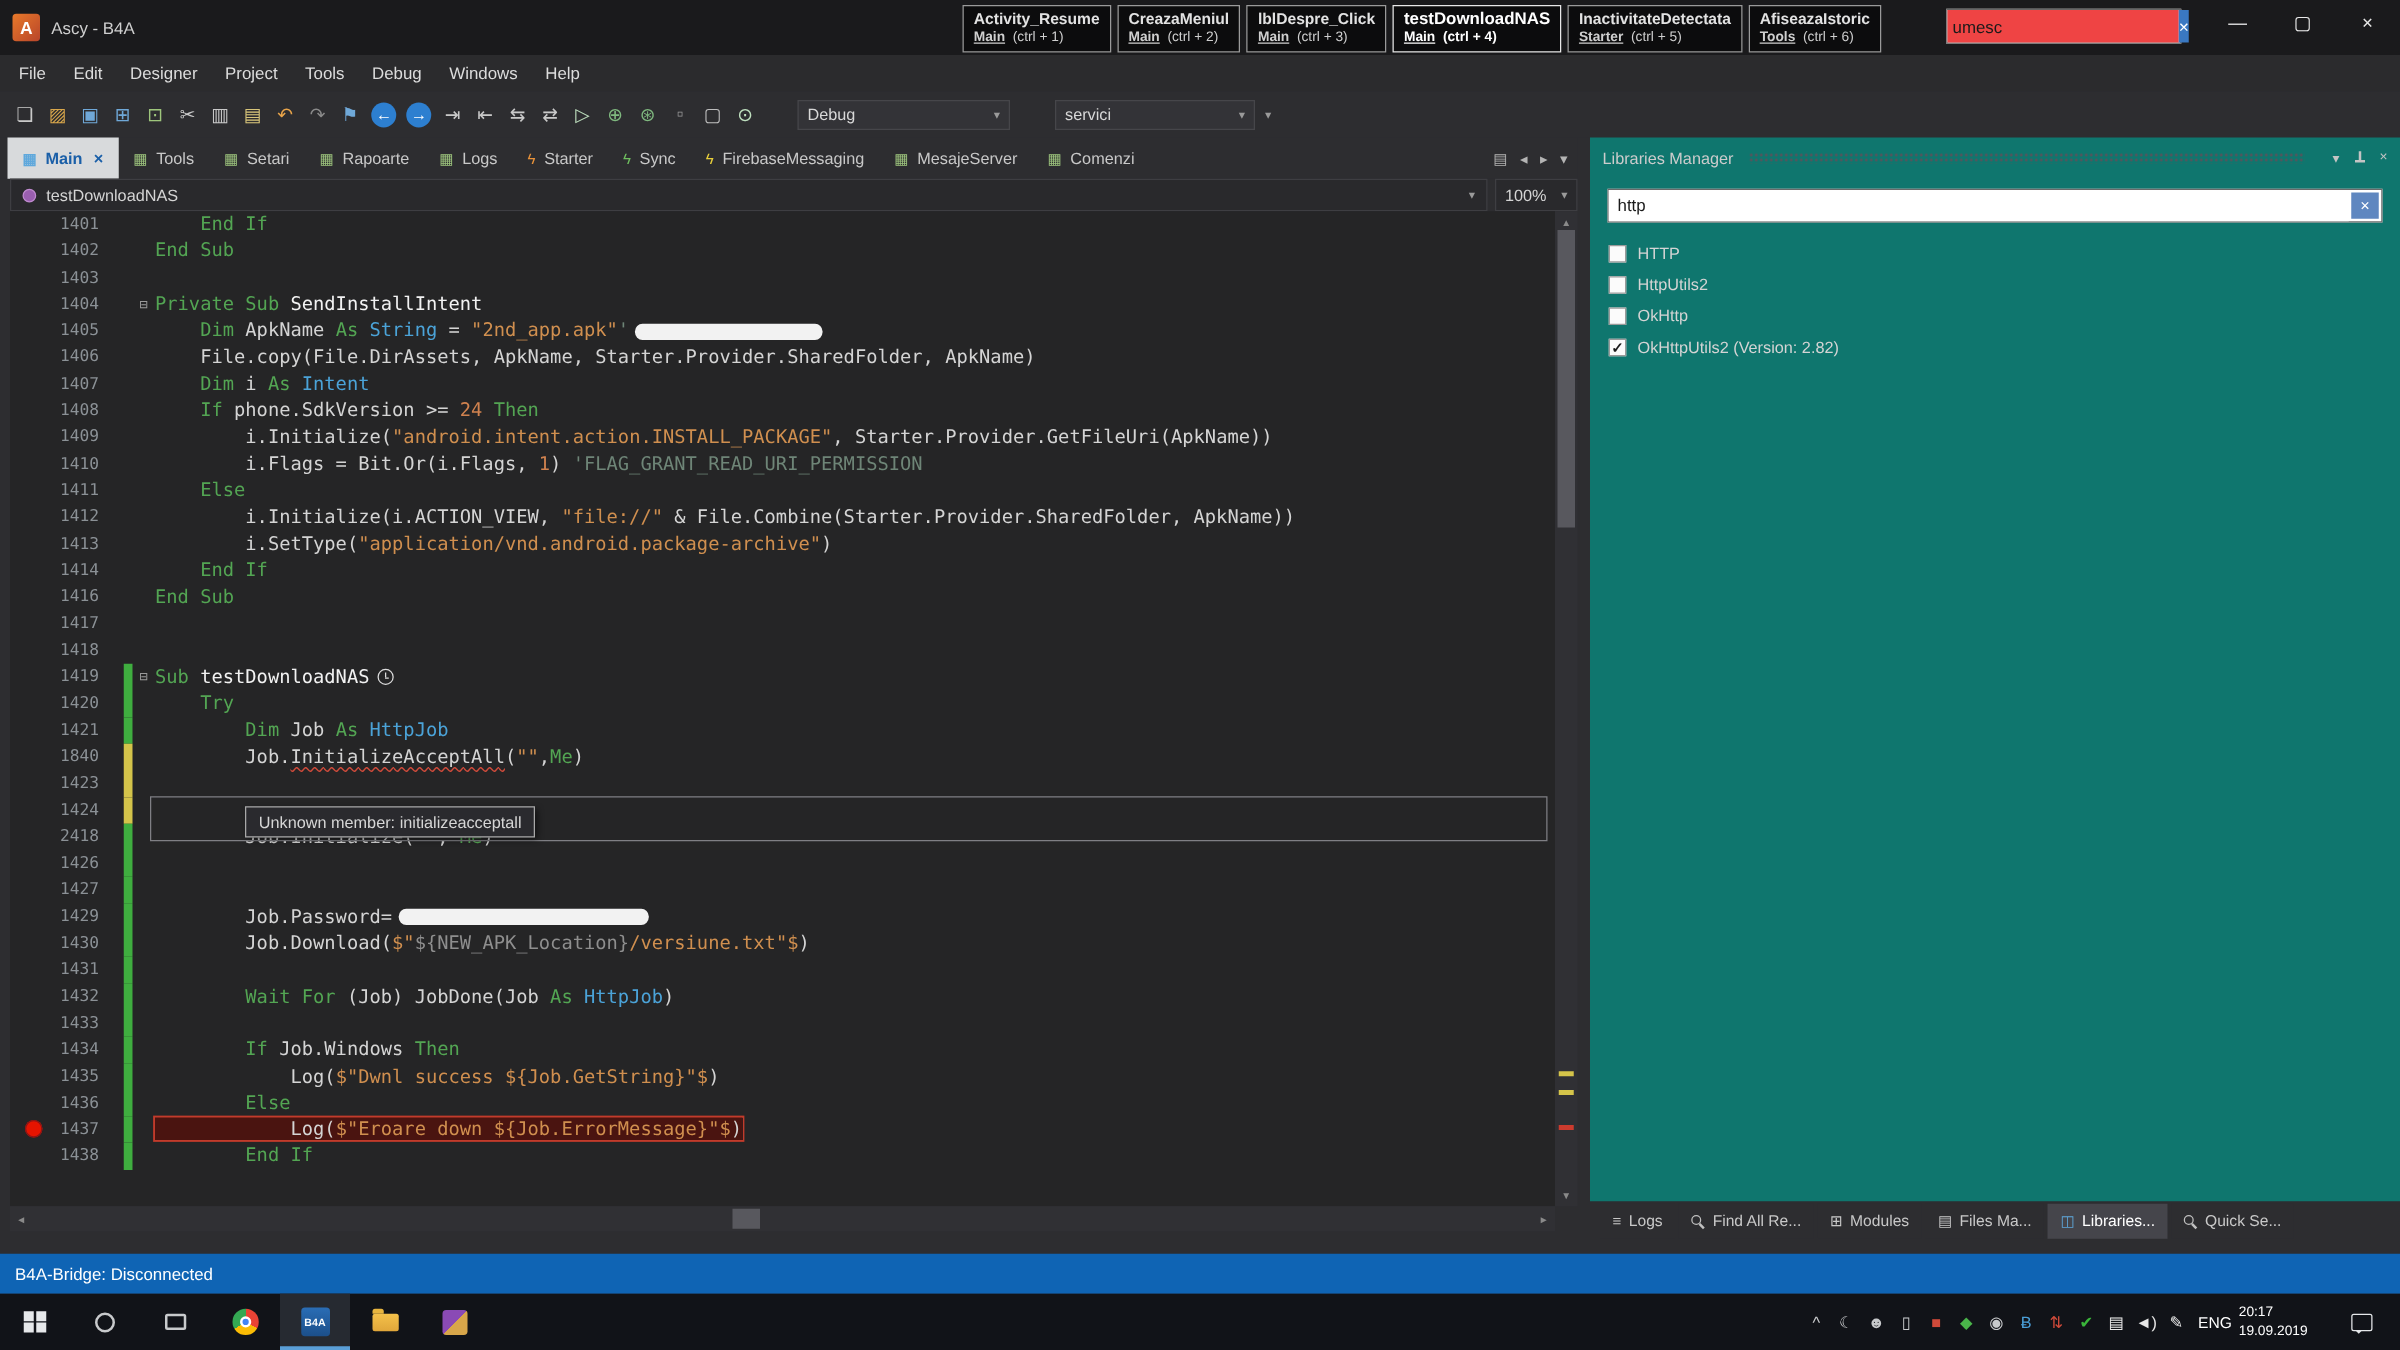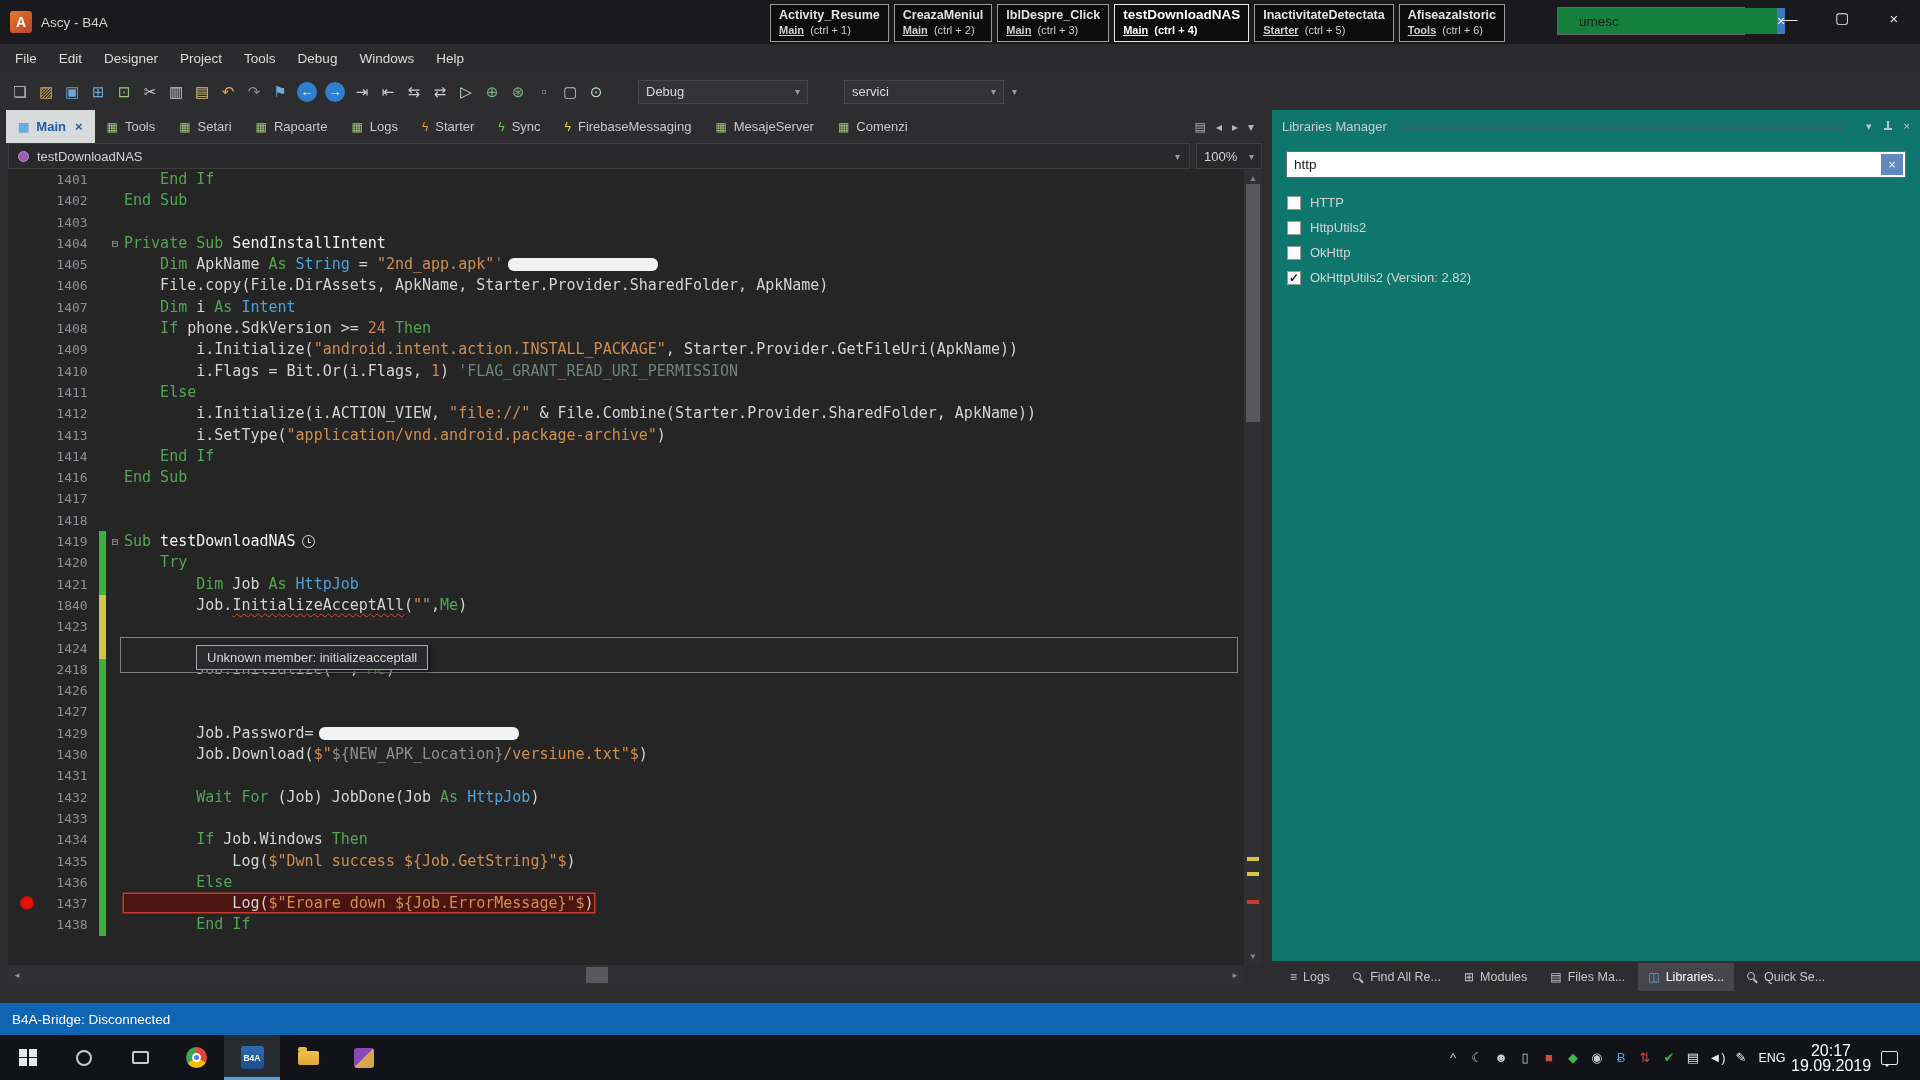--- a/index.html
+++ b/index.html
@@ -14,21 +14,21 @@
 .win-title{color:#cfcfcf;font-size:13.5px;margin-left:9px}
 .bookmark-tabs{position:absolute;left:770px;top:4px;display:flex;gap:5px}
 .bmtab{background:#0c0c0d;border:1px solid #9a9a9a;height:38px;padding:2px 8px;cursor:default}
 .bmtab .bm-name{font-size:12.5px;font-weight:600;color:#e2e2e2;line-height:16px;white-space:nowrap}
 .bmtab .bm-sub{font-size:11px;color:#cfcfcf;line-height:14px;white-space:nowrap}
 .bmtab .bm-sub b{text-decoration:underline}
 .bmtab.active{border-color:#e8e8e8}
 .bmtab.active .bm-name{font-size:13.5px;font-weight:bold;color:#fff}
 .bmtab.active .bm-sub{font-weight:bold;color:#fff}
 .quick-find{position:absolute;left:1557px;top:7px;width:188px;height:28px;background:#fff;border:1px solid #666;display:flex;align-items:stretch}
-.quick-find input{flex:1;border:0;outline:none;background:#15803d;color:#1a1a1a;font-size:13.5px;padding:0 21px;font-family:"Liberation Sans",sans-serif}
+.quick-find input{flex:1;border:0;outline:none;background:#ef4444;color:#1a1a1a;font-size:13.5px;padding:0 4px;font-family:"Liberation Sans",sans-serif}
 .qf-clear{width:24px;background:#3a78c2;color:#fff;font-size:14px;display:flex;align-items:center;justify-content:center;cursor:pointer}
 .win-controls{position:absolute;right:0;top:0;height:36px;display:flex}
 .win-btn{width:52px;height:36px;display:flex;align-items:center;justify-content:center;color:#e8e8e8;font-size:15px;cursor:pointer}
 
 
 .menubar{position:absolute;left:0;top:44px;width:1920px;height:29px;background:#2b2b2d;display:flex;align-items:center;padding-left:4px}
 .menu-item{padding:0 11px;font-size:13.5px;color:#dcdcdc;line-height:29px;cursor:default}
 
 
 .toolbar{position:absolute;left:0;top:73px;width:1920px;height:37px;background:#2d2d30;display:flex;align-items:center;padding-left:8px}
@@ -57,21 +57,21 @@
 .memberbar .arrow{margin-left:auto;color:#9a9a9a;font-size:10px}
 .zoombox{position:absolute;left:1196px;top:143px;width:66px;height:26px;background:#29292c;border:1px solid #3e3e42;
   display:flex;align-items:center;padding:0 7px;font-size:13px;color:#d4d4d4;cursor:pointer}
 .zoombox .arrow{margin-left:auto;color:#9a9a9a;font-size:10px}
 
 
 .code{position:absolute;left:8px;top:169px;width:1236px;height:796px;background:#252526;overflow:hidden}
 .crow{display:flex;height:21.3px;align-items:stretch}
 .bpcol{width:40px;position:relative;flex:none}
 .bpdot{position:absolute;left:12px;top:3px;width:14px;height:14px;border-radius:50%;background:#e51400;box-shadow:inset 0 0 0 1px #8a1515}
-.lncol{width:48px;flex:none;text-align:center;color:#8b9196;font:13px/21.3px "DejaVu Sans Mono",monospace}
+.lncol{width:48px;flex:none;text-align:left;color:#8b9196;font:13px/21.3px "DejaVu Sans Mono",monospace}
 .mkcol{width:7px;margin-left:3px;flex:none}
 .mkcol.g{background:#3fae3f}
 .mkcol.y{background:#d4c44a}
 .foldcol{width:18px;flex:none;text-align:center;color:#9a9a9a;font:11px/21.3px "DejaVu Sans Mono",monospace}
 .srccol{white-space:pre;font:15px/21.3px "DejaVu Sans Mono",monospace}
 .sg-k{color:#53a553}
 .sg-p{color:#d4d4d4}
 .sg-t{color:#4ba3d8}
 .sg-s{color:#d08f4f}
 .sg-n{color:#d0824f}
@@ -137,21 +137,21 @@
 .tview{width:17px;height:13px;border:2px solid #c8cacc;border-radius:2px}
 .chrome{width:21px;height:21px;border-radius:50%;background:conic-gradient(#ea4335 0 33%,#fbbc05 0 66%,#34a853 0 100%);display:flex;align-items:center;justify-content:center}
 .chrome-center{width:9px;height:9px;border-radius:50%;background:#4285f4;border:2px solid #fff}
 .b4a-badge{width:23px;height:23px;border-radius:3px;background:linear-gradient(180deg,#2a6db5,#1c4f8a);color:#fff;font-size:8.5px;font-weight:bold;display:flex;align-items:center;justify-content:center}
 .folder-ic{width:21px;height:14px;background:linear-gradient(180deg,#f4c14a,#e0a63a);border-radius:2px;position:relative}
 .folder-ic::before{content:"";position:absolute;top:-4px;left:0;width:9px;height:4px;background:#e8b53f;border-radius:2px 2px 0 0}
 .appx-ic{width:20px;height:20px;border-radius:3px;background:linear-gradient(135deg,#8a4ab5 0 50%,#d8a64a 50% 100%)}
 .tb-right{margin-left:auto;display:flex;align-items:center;padding-right:8px}
 .tray-icon{width:24px;text-align:center;color:#c8cacc;font-size:13px;cursor:pointer}
 .tb-lang{width:38px;color:#fff;font-size:12.5px;text-align:center;cursor:pointer}
-.tb-clock{width:80px;color:#fff;font-size:16px;text-align:center;line-height:15px;cursor:pointer}
+.tb-clock{width:80px;color:#fff;font-size:11px;line-height:15px;cursor:pointer}
 .bubble{width:17px;height:14px;border:1.5px solid #e6e8ea;border-radius:2px;position:relative;margin:0 14px 0 10px;cursor:pointer}
 .bubble::after{content:"";position:absolute;left:2px;bottom:-6px;border:3px solid transparent;border-top-color:#e6e8ea}
 </style>
 </head>
 <body>
 
 <div class="screen">
 
   <div class="titlebar">
     <div class="app-icon">A</div>

